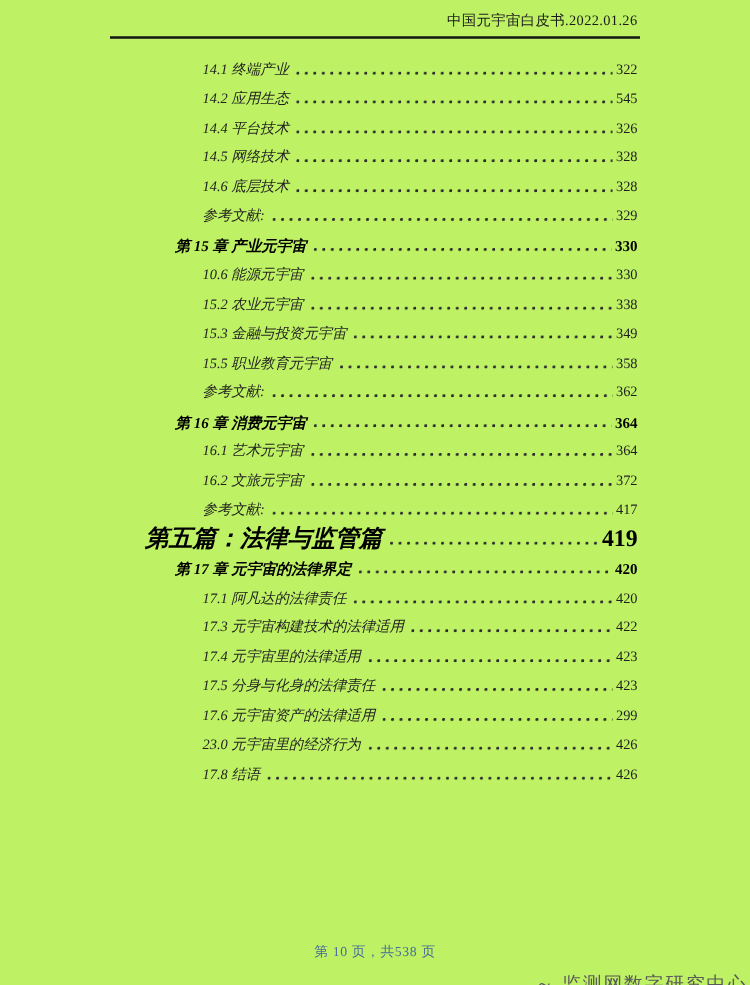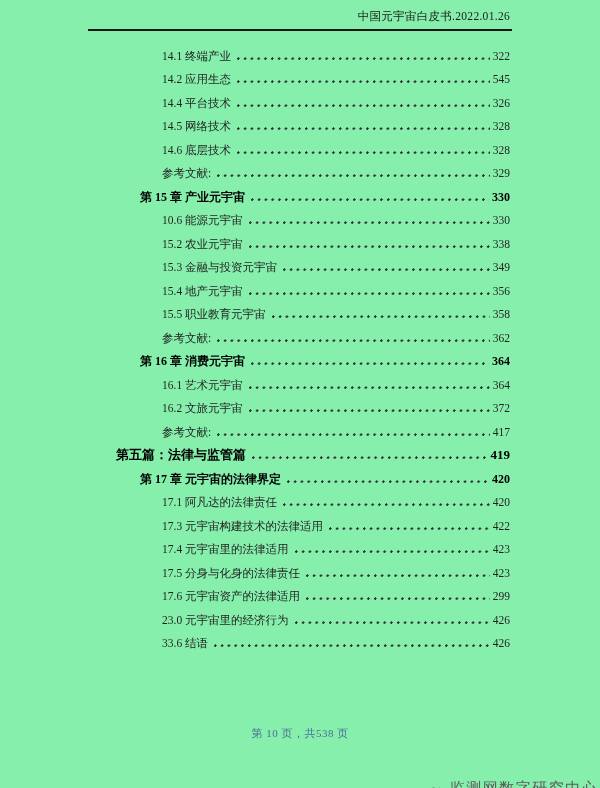--- a/index.html
+++ b/index.html
@@ -1,38 +1,38 @@
 <!DOCTYPE html>
 <html><head>
 <meta charset="utf-8">
 <style>
   html,body{margin:0;padding:0;background:#ffffff;}
   .page{
-    position:relative;width:600px;height:788px;background:#86efac;overflow:hidden;
+    position:relative;width:600px;height:788px;background:#bef264;overflow:hidden;
     font-family:"Liberation Serif","DejaVu Serif",serif;color:#1f1f1f;
   }
   .header{
     position:absolute;top:9px;left:0;right:90px;text-align:right;
     font-size:11.5px;color:#1b1b1b;letter-spacing:.3px;
   }
   .rule{position:absolute;top:29px;left:88px;right:88px;height:2px;background:#141414;}
   .toc{position:absolute;top:39px;left:88px;right:90px;}
   .toc-row{
     display:flex;align-items:flex-end;height:23.5px;font-size:11.5px;line-height:14px;
   }
-  .toc-row .label{white-space:nowrap;}
+  .toc-row .label{white-space:nowrap;font-style:italic;}
   .toc-row .leader{
     flex:1 1 auto;margin:0 3px 2px 6px;height:5px;min-width:20px;
     background-image:radial-gradient(circle at 1.3px 2.6px,#2e2e2e 1.05px,rgba(0,0,0,0) 1.4px);
     background-size:6.8px 5px;background-repeat:repeat-x;background-position:left bottom;
   }
   .toc-row .pagenum{white-space:nowrap;}
   .level-section{padding-left:74px;}
   .level-chapter{padding-left:52px;font-weight:bold;font-size:12px;color:#000;}
-  .level-part{padding-left:28px;font-weight:bold;font-size:13px;color:#000;}
+  .level-part{padding-left:28px;font-weight:bold;font-size:19px;color:#000;}
   .footer{
     position:absolute;top:726px;left:0;width:100%;text-align:center;
     font-size:11px;color:#4a6e9b;letter-spacing:.5px;
   }
   .clipped-text{
     position:absolute;top:775px;left:428px;width:172px;height:13px;overflow:hidden;
     font-size:15px;line-height:26px;color:#5a5a5a;letter-spacing:1.5px;white-space:nowrap;
   }
 </style>
 </head>
@@ -91,25 +91,20 @@
       <span class="label">15.2 农业元宇宙</span>
       <span class="leader"></span>
       <span class="pagenum">338</span>
     </div>
       <div class="toc-row level-section">
       <span class="label">15.3 金融与投资元宇宙</span>
       <span class="leader"></span>
       <span class="pagenum">349</span>
     </div>
       <div class="toc-row level-section">
-      <span class="label">15.4 地产元宇宙</span>
-      <span class="leader"></span>
-      <span class="pagenum">356</span>
-    </div>
-      <div class="toc-row level-section">
       <span class="label">15.5 职业教育元宇宙</span>
       <span class="leader"></span>
       <span class="pagenum">358</span>
     </div>
       <div class="toc-row level-section">
       <span class="label">参考文献:</span>
       <span class="leader"></span>
       <span class="pagenum">362</span>
     </div>
       <div class="toc-row level-chapter">
@@ -166,25 +161,25 @@
       <span class="label">17.6 元宇宙资产的法律适用</span>
       <span class="leader"></span>
       <span class="pagenum">299</span>
     </div>
       <div class="toc-row level-section">
       <span class="label">23.0 元宇宙里的经济行为</span>
       <span class="leader"></span>
       <span class="pagenum">426</span>
     </div>
       <div class="toc-row level-section">
-      <span class="label">33.6 结语</span>
+      <span class="label">17.8 结语</span>
       <span class="leader"></span>
       <span class="pagenum">426</span>
     </div>
     </div>
 
-  <div class="footer" style="color: rgb(74, 110, 155);">
+  <div class="footer" style="color: rgb(74, 110, 155); margin-top: 28px;">
     <span>第 10 页，共538 页</span>
   </div>
 
   <div class="clipped-text">～ 监测网数字研究中心</div>
 
 </div>
 
 </body></html>

